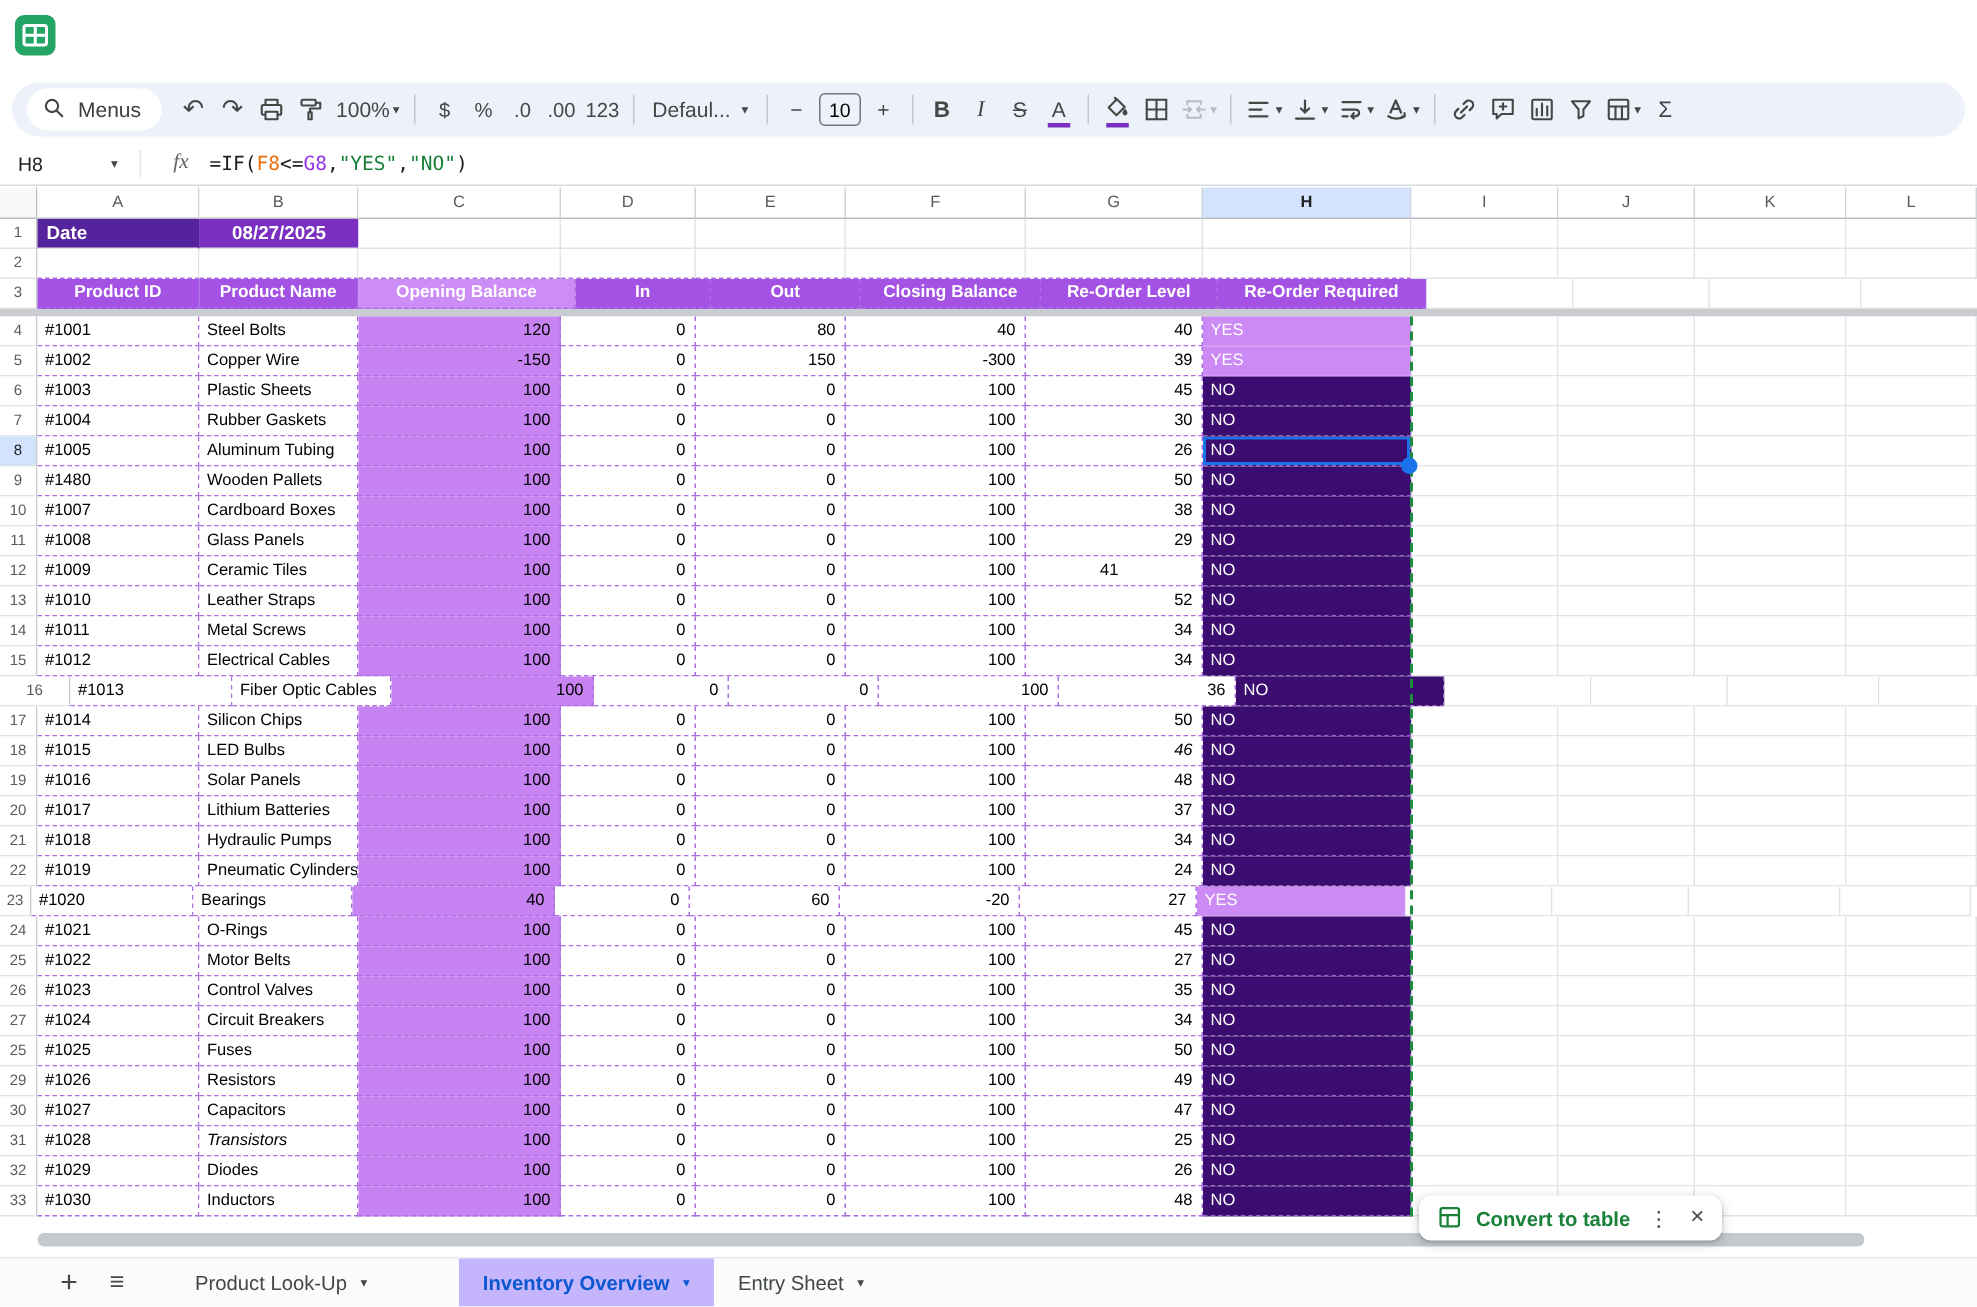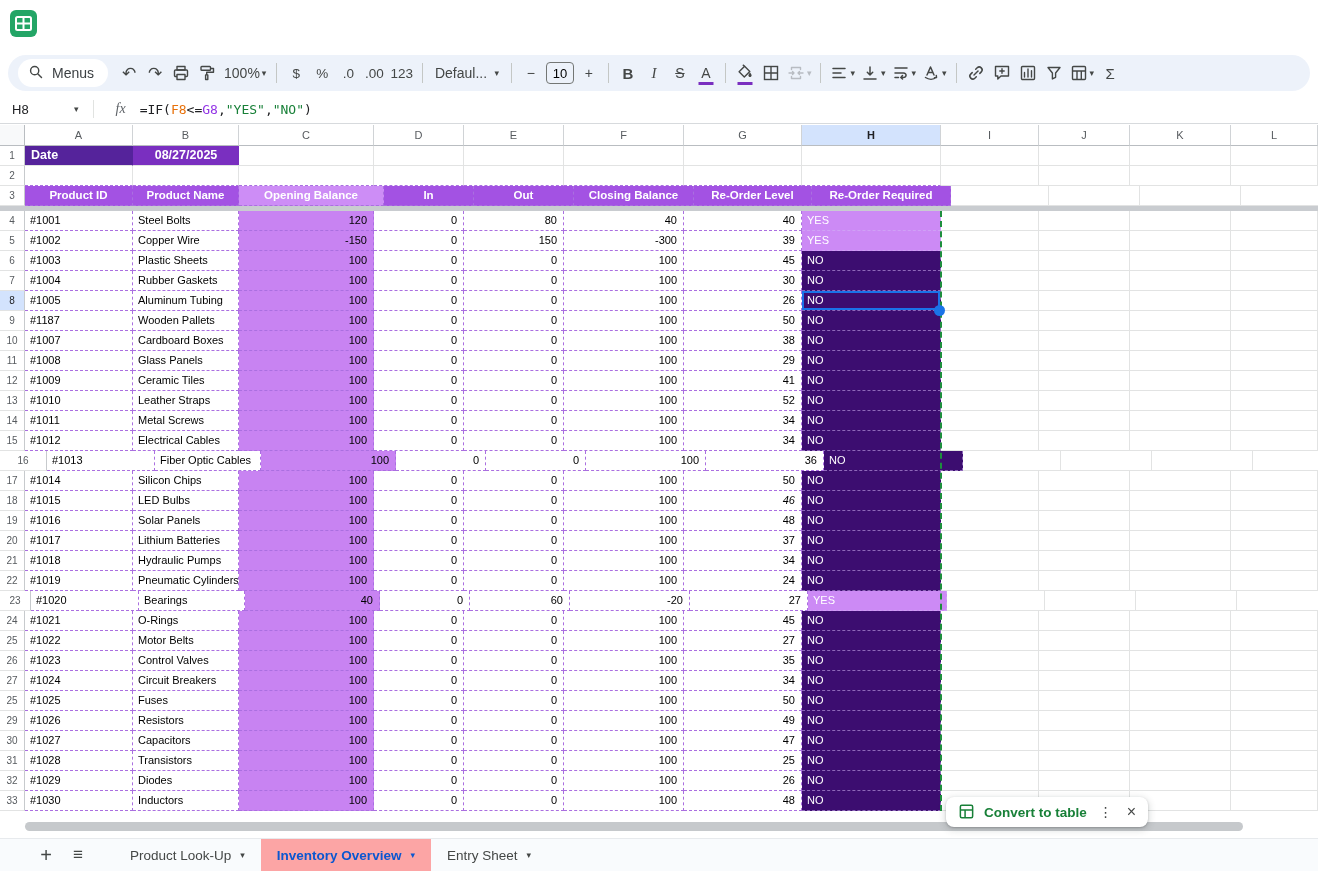--- a/index.html
+++ b/index.html
@@ -73,21 +73,21 @@
   
   .hscroll-thumb { position:absolute; top:822px; left:25px; width:1218px; height:9px; background:#c6c9cc; border-radius:5px; cursor:pointer; }
 
   
   .sheetbar { position:absolute; top:838px; left:0; width:100%; height:33px; background:#f9fbfd; border-top:1px solid #e7eaed; display:flex; align-items:stretch; }
   .sb-ico { width:32px; display:flex; align-items:center; justify-content:center; font-size:17px; color:#444746; cursor:pointer; }
   .sb-ico:first-child { margin-left:30px; font-size:20px; }
   .tabs { display:flex; margin-left:20px; }
   .tab { display:flex; align-items:center; gap:7px; padding:0 16px; font-size:13.5px; color:#444746; font-weight:500; cursor:pointer; }
   .tab .caret { font-size:9px; }
-  .tab.active { background:#fca5a5; color:#0b57d0; font-weight:700; }
+  .tab.active { background:#c4b5fd; color:#0b57d0; font-weight:700;margin-left:45px; }
   .tab.active .caret { color:#0b57d0; }
 
   
   .convert-chip { position:absolute; top:797px; left:946px; height:30px; background:#fff; border-radius:8px; box-shadow:0 1px 2px rgba(60,64,67,.3),0 2px 6px 2px rgba(60,64,67,.15); display:flex; align-items:center; padding:0 10px 0 12px; gap:8px; z-index:20; }
   .convert-chip .label { color:#188038; font-size:13.5px; font-weight:600; white-space:nowrap; cursor:pointer; }
   .chip-kebab { color:#444746; font-size:14px; padding:0 4px; cursor:pointer; }
   .chip-close { color:#444746; font-size:16px; padding:0 2px; cursor:pointer; }
 </style>
 </head>
 <body>
@@ -384,21 +384,21 @@
         <div class="cell t-cell c-num" style="width: 120px;">100</div>
         <div class="cell t-cell c-num" style="width: 118px;">26</div>
         <div class="cell c-req sel" style="width: 139px;">NO<div class="fill-handle"></div></div>
         <div class="cell g-cell" style="width: 98px;"></div>
         <div class="cell g-cell" style="width: 91px;"></div>
         <div class="cell g-cell" style="width: 101px;"></div>
         <div class="cell g-cell" style="width: 87px;"></div>
       </div>
       <div class="g-row">
         <div class="g-rowhdr" style="width: 25px;">9</div>
-        <div class="cell t-cell c-id" style="width: 108px;">#1187</div>
+        <div class="cell t-cell c-id" style="width: 108px;">#1480</div>
         <div class="cell t-cell c-name" style="width: 106px;">Wooden Pallets</div>
         <div class="cell t-cell c-open" style="width: 135px;">100</div>
         <div class="cell t-cell c-num" style="width: 90px;">0</div>
         <div class="cell t-cell c-num" style="width: 100px;">0</div>
         <div class="cell t-cell c-num" style="width: 120px;">100</div>
         <div class="cell t-cell c-num" style="width: 118px;">50</div>
         <div class="cell c-req" style="width: 139px;">NO</div>
         <div class="cell g-cell" style="width: 98px;"></div>
         <div class="cell g-cell" style="width: 91px;"></div>
         <div class="cell g-cell" style="width: 101px;"></div>
@@ -435,21 +435,21 @@
         <div class="cell g-cell" style="width: 87px;"></div>
       </div>
       <div class="g-row">
         <div class="g-rowhdr" style="width: 25px;">12</div>
         <div class="cell t-cell c-id" style="width: 108px;">#1009</div>
         <div class="cell t-cell c-name" style="width: 106px;">Ceramic Tiles</div>
         <div class="cell t-cell c-open" style="width: 135px;">100</div>
         <div class="cell t-cell c-num" style="width: 90px;">0</div>
         <div class="cell t-cell c-num" style="width: 100px;">0</div>
         <div class="cell t-cell c-num" style="width: 120px;">100</div>
-        <div class="cell t-cell c-num" style="width: 118px;">41</div>
+        <div class="cell t-cell c-num" style="width: 118px; text-align: center;">41</div>
         <div class="cell c-req" style="width: 139px;">NO</div>
         <div class="cell g-cell" style="width: 98px;"></div>
         <div class="cell g-cell" style="width: 91px;"></div>
         <div class="cell g-cell" style="width: 101px;"></div>
         <div class="cell g-cell" style="width: 87px;"></div>
       </div>
       <div class="g-row">
         <div class="g-rowhdr" style="width: 25px;">13</div>
         <div class="cell t-cell c-id" style="width: 108px;">#1010</div>
         <div class="cell t-cell c-name" style="width: 106px;">Leather Straps</div>
@@ -593,21 +593,21 @@
         <div class="cell t-cell c-num" style="width: 100px;">0</div>
         <div class="cell t-cell c-num" style="width: 120px;">100</div>
         <div class="cell t-cell c-num" style="width: 118px;">24</div>
         <div class="cell c-req" style="width: 139px;">NO</div>
         <div class="cell g-cell" style="width: 98px;"></div>
         <div class="cell g-cell" style="width: 91px;"></div>
         <div class="cell g-cell" style="width: 101px;"></div>
         <div class="cell g-cell" style="width: 87px;"></div>
       </div>
       <div class="g-row">
-        <div class="g-rowhdr" style="width: 31px;">23</div>
+        <div class="g-rowhdr" style="width: 21px;">23</div>
         <div class="cell t-cell c-id" style="width: 108px;">#1020</div>
         <div class="cell t-cell c-name" style="width: 106px;">Bearings</div>
         <div class="cell t-cell c-open" style="width: 135px;">40</div>
         <div class="cell t-cell c-num" style="width: 90px;">0</div>
         <div class="cell t-cell c-num" style="width: 100px;">60</div>
         <div class="cell t-cell c-num" style="width: 120px;">-20</div>
         <div class="cell t-cell c-num" style="width: 118px;">27</div>
         <div class="cell c-req yes" style="width: 139px;">YES</div>
         <div class="cell g-cell" style="width: 98px;"></div>
         <div class="cell g-cell" style="width: 91px;"></div>
@@ -715,21 +715,21 @@
         <div class="cell t-cell c-num" style="width: 118px;">47</div>
         <div class="cell c-req" style="width: 139px;">NO</div>
         <div class="cell g-cell" style="width: 98px;"></div>
         <div class="cell g-cell" style="width: 91px;"></div>
         <div class="cell g-cell" style="width: 101px;"></div>
         <div class="cell g-cell" style="width: 87px;"></div>
       </div>
       <div class="g-row">
         <div class="g-rowhdr" style="width: 25px;">31</div>
         <div class="cell t-cell c-id" style="width: 108px;">#1028</div>
-        <div class="cell t-cell c-name" style="width: 106px;">Transistors</div>
+        <div class="cell t-cell c-name" style="width: 106px; font-style: italic;">Transistors</div>
         <div class="cell t-cell c-open" style="width: 135px;">100</div>
         <div class="cell t-cell c-num" style="width: 90px;">0</div>
         <div class="cell t-cell c-num" style="width: 100px;">0</div>
         <div class="cell t-cell c-num" style="width: 120px;">100</div>
         <div class="cell t-cell c-num" style="width: 118px;">25</div>
         <div class="cell c-req" style="width: 139px;">NO</div>
         <div class="cell g-cell" style="width: 98px;"></div>
         <div class="cell g-cell" style="width: 91px;"></div>
         <div class="cell g-cell" style="width: 101px;"></div>
         <div class="cell g-cell" style="width: 87px;"></div>

